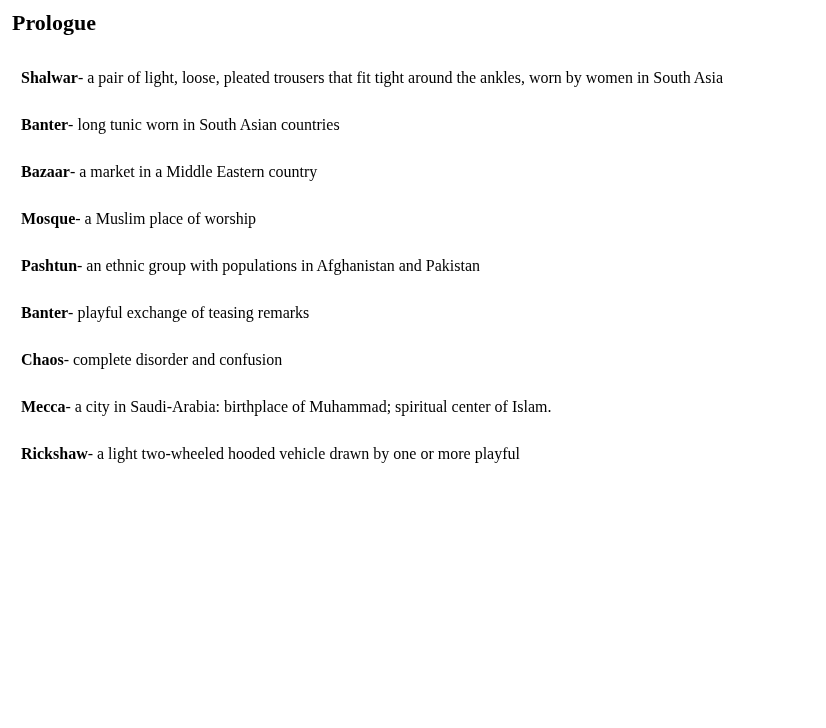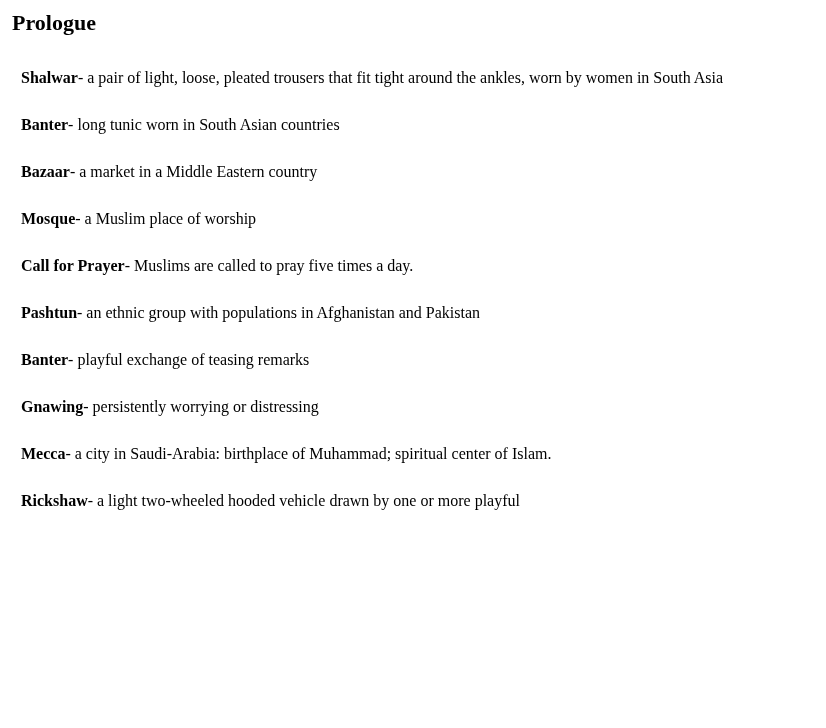--- a/index.html
+++ b/index.html
@@ -44,27 +44,26 @@
   <p class="entry"><span class="term">Shalwar</span><span>- a pair of light, loose, pleated trousers that fit tight around the ankles, worn by women in South Asia</span></p>
 
   <p class="entry"><span class="term">Banter</span><span>- long tunic worn in South Asian countries</span></p>
 
 
   <p class="entry"><span class="term">Bazaar</span><span>- a market in a Middle Eastern country</span></p>
 
 
   <p class="entry"><span class="term">Mosque</span><span>- a Muslim place of worship</span></p>
 
-  <p class="entry"><span class="term">Call for Prayer</span><span>- Muslims are called to pray five times a day.</span></p>
 
 
   <p class="entry"><span class="term">Pashtun</span><span>- an ethnic group with populations in Afghanistan and Pakistan</span></p>
 
   <p class="entry"><span class="term">Banter</span><span>- playful exchange of teasing remarks</span></p>
 
+  <p class="entry"><span class="term">Chaos</span><span>- complete disorder and confusion</span></p>
 
-  <p class="entry"><span class="term">Gnawing</span><span>- persistently worrying or distressing</span></p>
 
   <p class="entry"><span class="term">Mecca</span><span>- a city in Saudi-Arabia: birthplace of Muhammad; spiritual center of Islam.</span></p>
 
   <p class="entry"><span class="term">Rickshaw</span><span>- a light two-wheeled hooded vehicle drawn by one or more playful</span></p>
 
 </div>
 
 </body></html>

